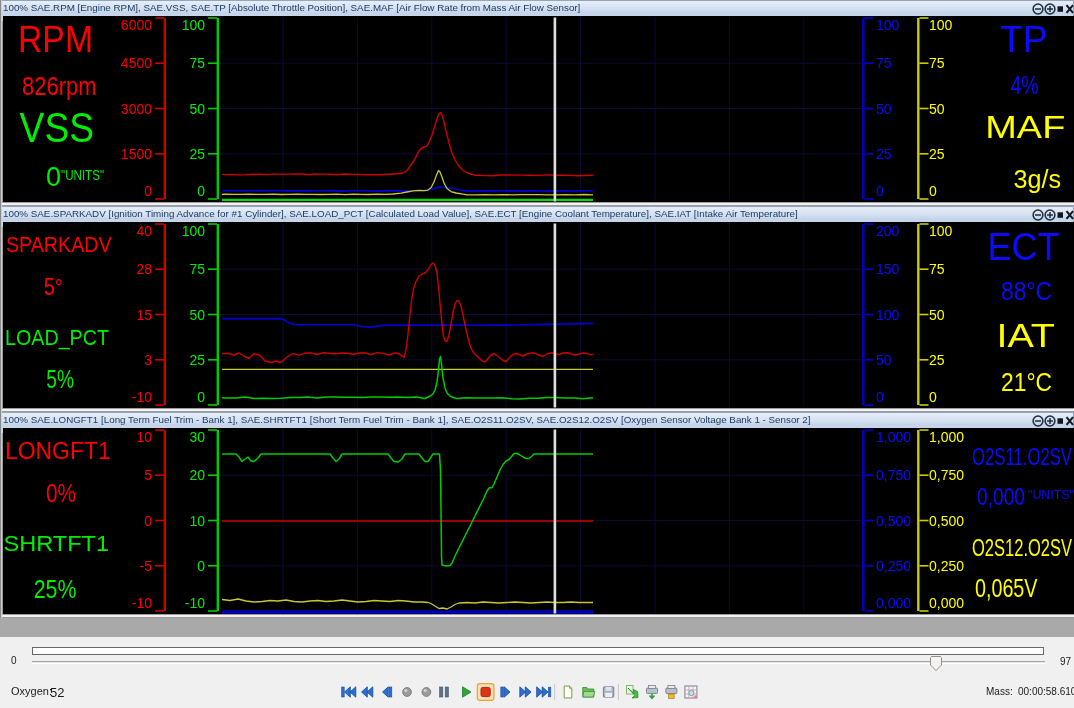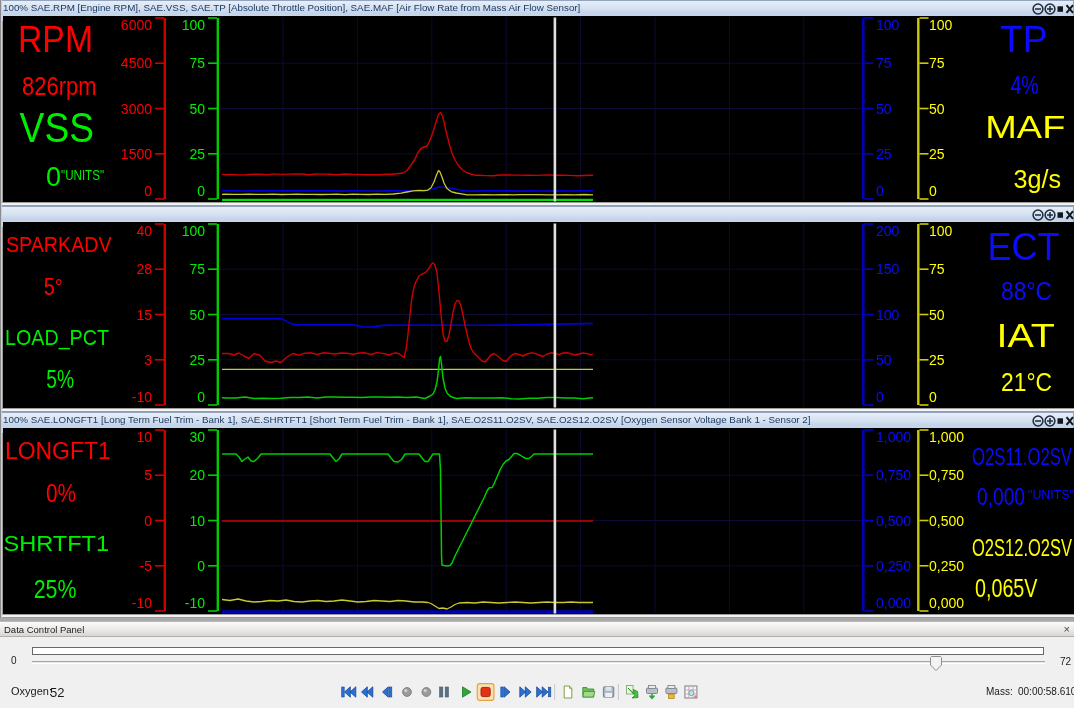--- a/index.html
+++ b/index.html
@@ -103,20 +103,21 @@
           <text x="997" y="36" fill="#0b0bff" font-size="36" text-anchor="start" textLength="47.6" lengthAdjust="spacingAndGlyphs">TP</text>
           <text x="1007.5" y="77.5" fill="#0b0bff" font-size="25" text-anchor="start" textLength="28.2" lengthAdjust="spacingAndGlyphs">4%</text>
           <text x="982.3" y="122" fill="#ffff00" font-size="32" text-anchor="start" textLength="80" lengthAdjust="spacingAndGlyphs">MAF</text>
           <text x="1010.5" y="172.4" fill="#ffff00" font-size="25" text-anchor="start" textLength="47.5" lengthAdjust="spacingAndGlyphs">3g/s</text>
           <rect x="550.6" y="1.5" width="2.6" height="184" fill="#e0e0e0"></rect>
         </svg>
       </div>
     </div>
     <div class="panel" style="top:206px">
       <div class="tb">
+        <span class="tbt">100% SAE.SPARKADV [Ignition Timing Advance for #1 Cylinder], SAE.LOAD_PCT [Calculated Load Value], SAE.ECT [Engine Coolant Temperature], SAE.IAT [Intake Air Temperature]</span>
         <svg class="tbb" width="44" height="14" viewBox="0 0 44 14">
           <g stroke="#1c2b3c" stroke-width="1.5" fill="none">
             <circle cx="6" cy="7" r="4.9"></circle>
             <line x1="3" y1="7" x2="9" y2="7"></line>
             <circle cx="18" cy="7" r="4.9"></circle>
             <line x1="15" y1="7" x2="21" y2="7"></line>
             <line x1="18" y1="4" x2="18" y2="10"></line>
           </g>
           <rect x="25.5" y="4.3" width="5.5" height="5.5" fill="#10181f"></rect>
           <path d="M34.5 3.2 L41 10.8 M41 3.2 L34.5 10.8" stroke="#10181f" stroke-width="2"></path>
@@ -282,25 +283,24 @@
           <text x="972" y="169" fill="#ffff00" font-size="25" text-anchor="start" textLength="62.5" lengthAdjust="spacingAndGlyphs">0,065V</text>
           <rect x="550.6" y="1.5" width="2.6" height="184" fill="#e0e0e0"></rect>
         </svg>
       </div>
     </div>
     <div class="sep" style="top:203px"></div>
     <div class="sep" style="top:409px"></div>
     <div class="sep" style="top:615px"></div>
     <div style="position:absolute;left:0;top:0;width:1px;height:618px;background:#8a8a8a;z-index:5"></div>
     <div style="position:absolute;left:1px;top:0;width:1px;height:618px;background:#cfcfcf;z-index:5"></div>
-    <div class="dcp"><span>Data Control Panel</span><span class="dcpx">×</span></div>
     <div class="ctl"></div>
     <div class="pbar"></div>
     <div class="lab" style="left:11px;top:655px">0</div>
-    <div class="lab" style="left:1060px;top:656px">72</div>
+    <div class="lab" style="left:1060px;top:656px">97</div>
     <div class="groove"></div>
     <svg style="position:absolute;left:930px;top:656px" width="12" height="15" viewBox="0 0 12 15">
       <path d="M1.5 0.5 L10.5 0.5 L11.5 1.5 L11.5 9 L6 14.5 L0.5 9 L0.5 1.5 Z" fill="#f4f3f2" stroke="#8e8e8e" stroke-width="1"></path>
     </svg>
     <div class="lab" style="left:11px;top:685px;font-size:11px">Oxygen:</div>
     <div class="lab" style="left:50px;top:685px;font-size:13px">52</div>
     <div class="lab" style="left:986px;top:686px">Mass:</div>
     <div class="lab" style="left:1018px;top:686px">00:00:58.610</div>
     <svg width="380" height="18" viewBox="0 0 380 18" style="position:absolute;left:336px;top:683px">
       <g transform="translate(12.5,9)">

